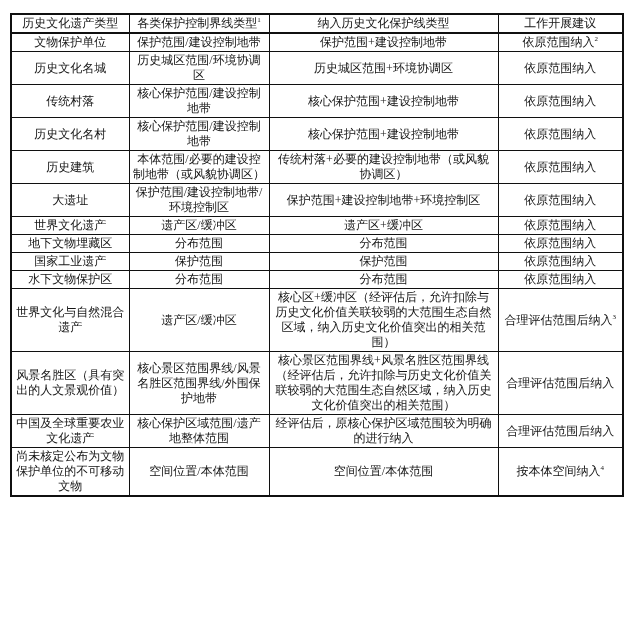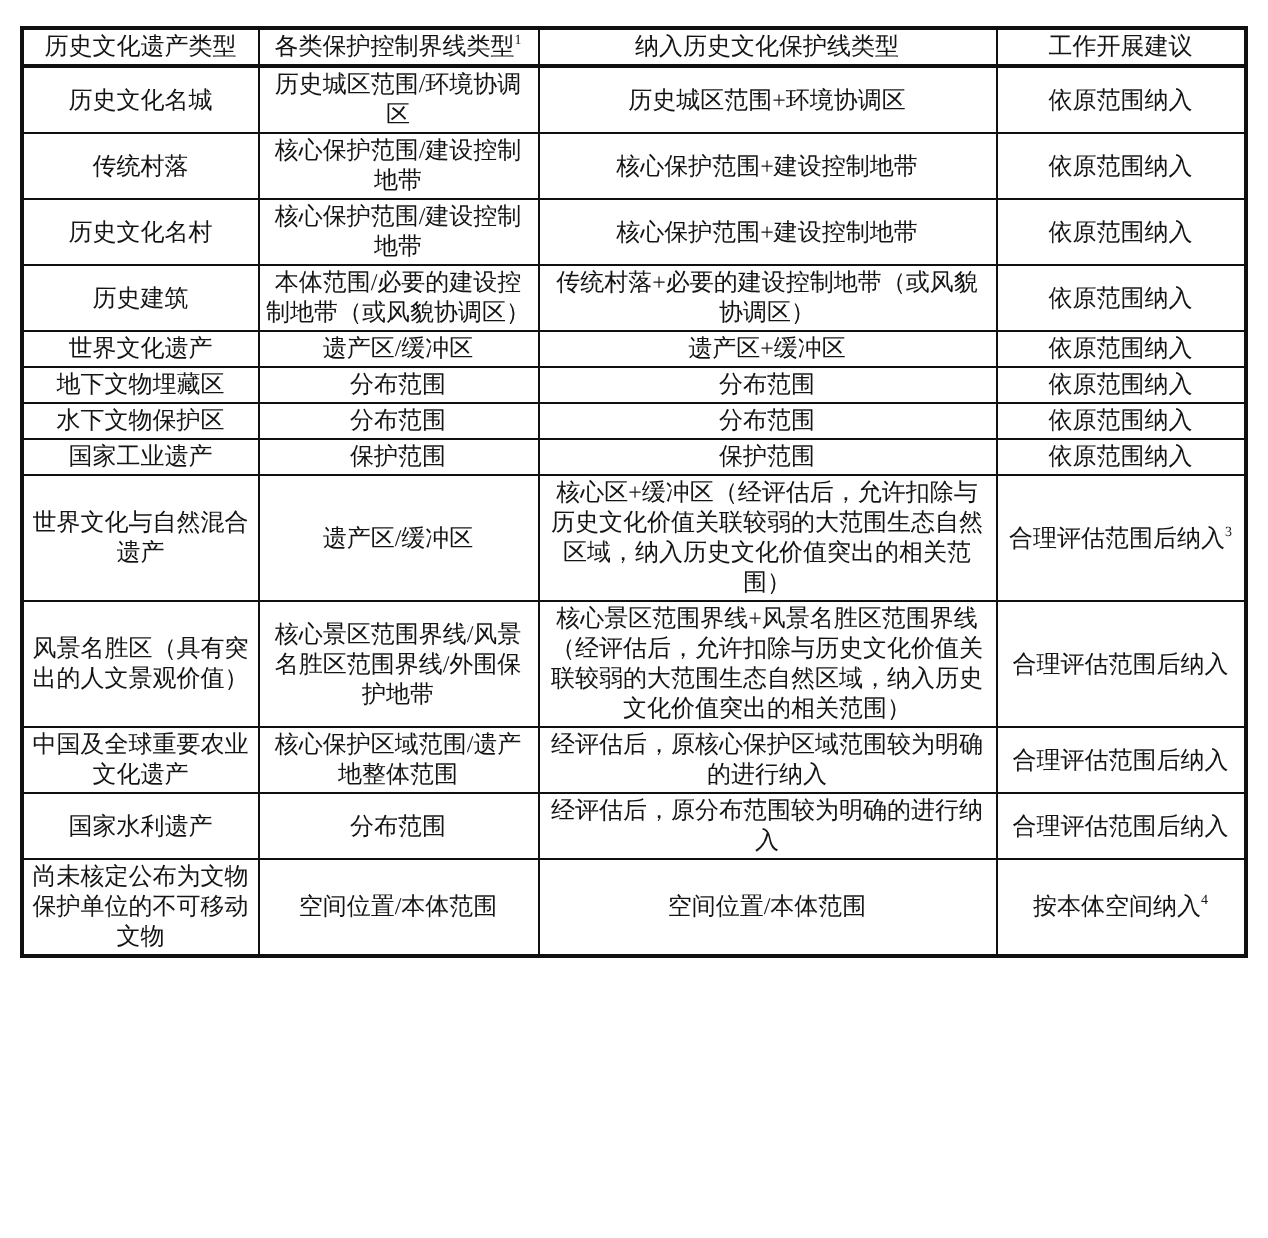--- a/index.html
+++ b/index.html
@@ -44,20 +44,26 @@
     <thead>
       <tr>
           <th><span>历史文化遗产类型</span></th>
           <th><span>各类保护控制界线类型</span><sup class="fn">1</sup></th>
           <th><span>纳入历史文化保护线类型</span></th>
           <th><span>工作开展建议</span></th>
         </tr>
     </thead>
     <tbody>
         <tr>
+          <td><span>文物保护单位</span></td>
+          <td><span>保护范围/建设控制地带</span></td>
+          <td><span>保护范围+建设控制地带</span></td>
+          <td><span>依原范围纳入</span><sup class="fn">2</sup></td>
+        </tr>
+        <tr>
           <td><span>历史文化名城</span></td>
           <td><span>历史城区范围/环境协调区</span></td>
           <td><span>历史城区范围+环境协调区</span></td>
           <td><span>依原范围纳入</span></td>
         </tr>
         <tr>
           <td><span>传统村落</span></td>
           <td><span>核心保护范围/建设控制地带</span></td>
           <td><span>核心保护范围+建设控制地带</span></td>
           <td><span>依原范围纳入</span></td>
@@ -68,41 +74,47 @@
           <td><span>核心保护范围+建设控制地带</span></td>
           <td><span>依原范围纳入</span></td>
         </tr>
         <tr>
           <td><span>历史建筑</span></td>
           <td><span>本体范围/必要的建设控制地带（或风貌协调区）</span></td>
           <td><span>传统村落+必要的建设控制地带（或风貌协调区）</span></td>
           <td><span>依原范围纳入</span></td>
         </tr>
         <tr>
+          <td><span>大遗址</span></td>
+          <td><span>保护范围/建设控制地带/环境控制区</span></td>
+          <td><span>保护范围+建设控制地带+环境控制区</span></td>
+          <td><span>依原范围纳入</span></td>
+        </tr>
+        <tr>
           <td><span>世界文化遗产</span></td>
           <td><span>遗产区/缓冲区</span></td>
           <td><span>遗产区+缓冲区</span></td>
           <td><span>依原范围纳入</span></td>
         </tr>
         <tr>
           <td><span>地下文物埋藏区</span></td>
           <td><span>分布范围</span></td>
           <td><span>分布范围</span></td>
           <td><span>依原范围纳入</span></td>
         </tr>
         <tr>
+          <td><span>国家工业遗产</span></td>
+          <td><span>保护范围</span></td>
+          <td><span>保护范围</span></td>
+          <td><span>依原范围纳入</span></td>
+        </tr>
+        <tr>
           <td><span>水下文物保护区</span></td>
           <td><span>分布范围</span></td>
           <td><span>分布范围</span></td>
-          <td><span>依原范围纳入</span></td>
-        </tr>
-        <tr>
-          <td><span>国家工业遗产</span></td>
-          <td><span>保护范围</span></td>
-          <td><span>保护范围</span></td>
           <td><span>依原范围纳入</span></td>
         </tr>
         <tr>
           <td><span>世界文化与自然混合遗产</span></td>
           <td><span>遗产区/缓冲区</span></td>
           <td><span>核心区+缓冲区（经评估后，允许扣除与历史文化价值关联较弱的大范围生态自然区域，纳入历史文化价值突出的相关范围）</span></td>
           <td><span>合理评估范围后纳入</span><sup class="fn">3</sup></td>
         </tr>
         <tr>
           <td><span>风景名胜区（具有突出的人文景观价值）</span></td>
@@ -110,26 +122,20 @@
           <td><span>核心景区范围界线+风景名胜区范围界线（经评估后，允许扣除与历史文化价值关联较弱的大范围生态自然区域，纳入历史文化价值突出的相关范围）</span></td>
           <td><span>合理评估范围后纳入</span></td>
         </tr>
         <tr>
           <td><span>中国及全球重要农业文化遗产</span></td>
           <td><span>核心保护区域范围/遗产地整体范围</span></td>
           <td><span>经评估后，原核心保护区域范围较为明确的进行纳入</span></td>
           <td><span>合理评估范围后纳入</span></td>
         </tr>
         <tr>
-          <td><span>国家水利遗产</span></td>
-          <td><span>分布范围</span></td>
-          <td><span>经评估后，原分布范围较为明确的进行纳入</span></td>
-          <td><span>合理评估范围后纳入</span></td>
-        </tr>
-        <tr>
           <td><span>尚未核定公布为文物保护单位的不可移动文物</span></td>
           <td><span>空间位置/本体范围</span></td>
           <td><span>空间位置/本体范围</span></td>
           <td><span>按本体空间纳入</span><sup class="fn">4</sup></td>
         </tr>
       </tbody>
   </table>
 </div>
 
 </body></html>

